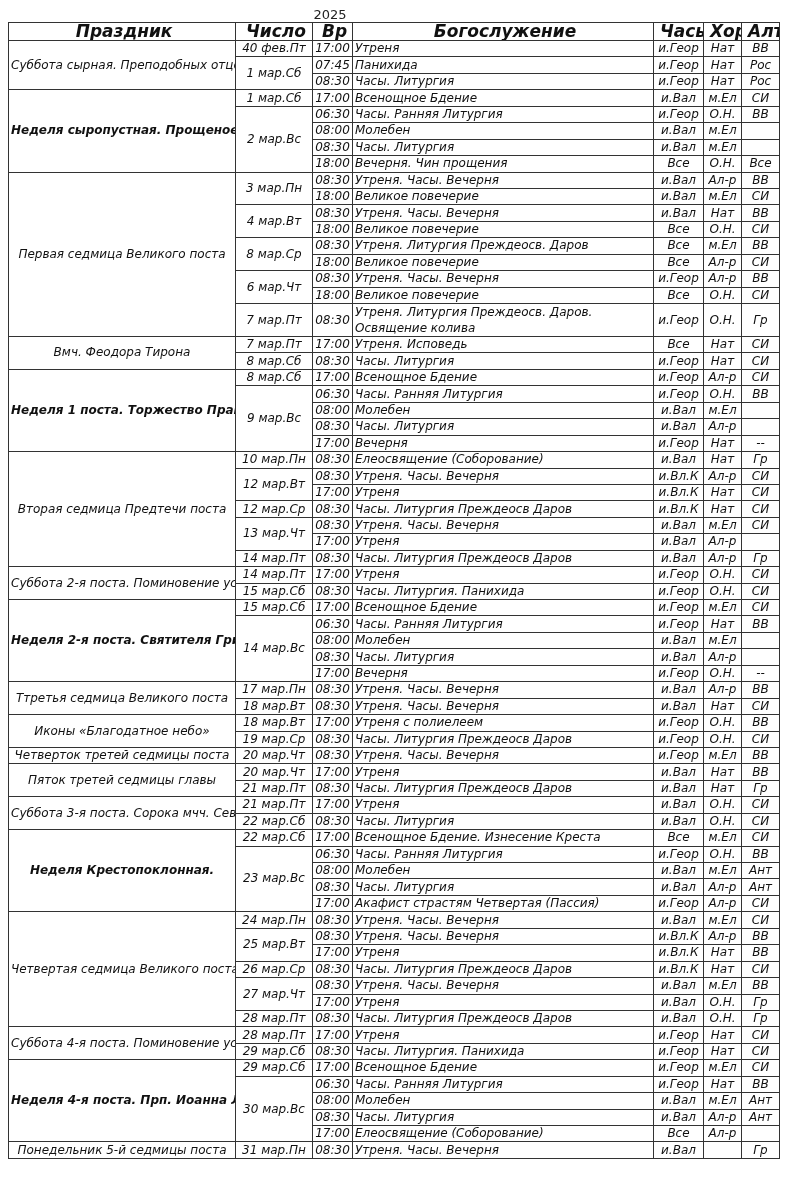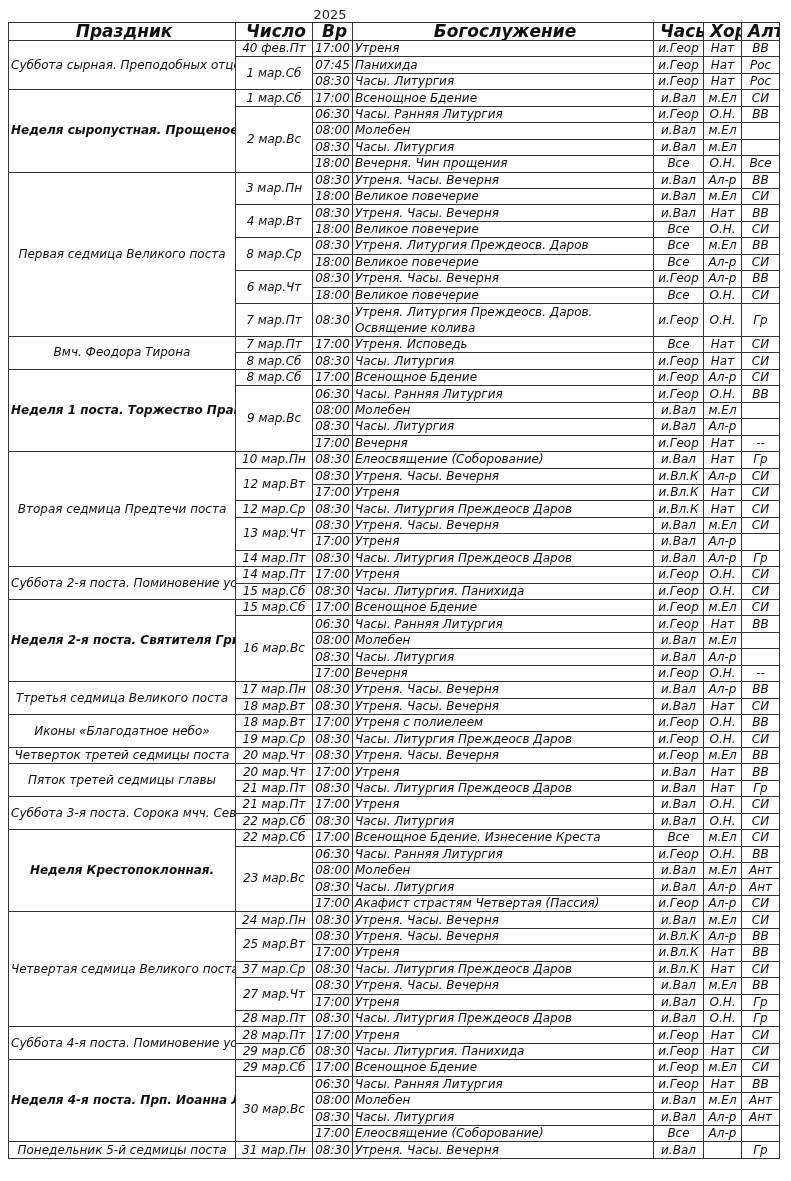--- a/index.html
+++ b/index.html
@@ -303,21 +303,21 @@
       <tr>
         <td class="feast bold" rowspan="5">Неделя 2-я поста. Святителя Григория Паламы</td>
         <td class="date" rowspan="1">15 мар.Сб</td>
         <td class="time">17:00</td>
         <td class="svc">Всенощное Бдение</td>
         <td class="pr">и.Геор</td>
         <td class="ch">м.Ел</td>
         <td class="alt">СИ</td>
       </tr>
       <tr>
-        <td class="date" rowspan="4">16 мар.Вс</td>
+        <td class="date" rowspan="4">14 мар.Вс</td>
         <td class="time">06:30</td>
         <td class="svc">Часы. Ранняя Литургия</td>
         <td class="pr">и.Геор</td>
         <td class="ch">Нат</td>
         <td class="alt">ВВ</td>
       </tr>
       <tr>
         <td class="time">08:00</td>
         <td class="svc">Молебен</td>
         <td class="pr">и.Вал</td>
@@ -471,21 +471,21 @@
         <td class="alt">ВВ</td>
       </tr>
       <tr>
         <td class="time">17:00</td>
         <td class="svc">Утреня</td>
         <td class="pr">и.Вл.К</td>
         <td class="ch">Нат</td>
         <td class="alt">ВВ</td>
       </tr>
       <tr>
-        <td class="date" rowspan="1">37 мар.Ср</td>
+        <td class="date" rowspan="1">26 мар.Ср</td>
         <td class="time">08:30</td>
         <td class="svc">Часы. Литургия Преждеосв Даров</td>
         <td class="pr">и.Вл.К</td>
         <td class="ch">Нат</td>
         <td class="alt">СИ</td>
       </tr>
       <tr>
         <td class="date" rowspan="2">27 мар.Чт</td>
         <td class="time">08:30</td>
         <td class="svc">Утреня. Часы. Вечерня</td>

